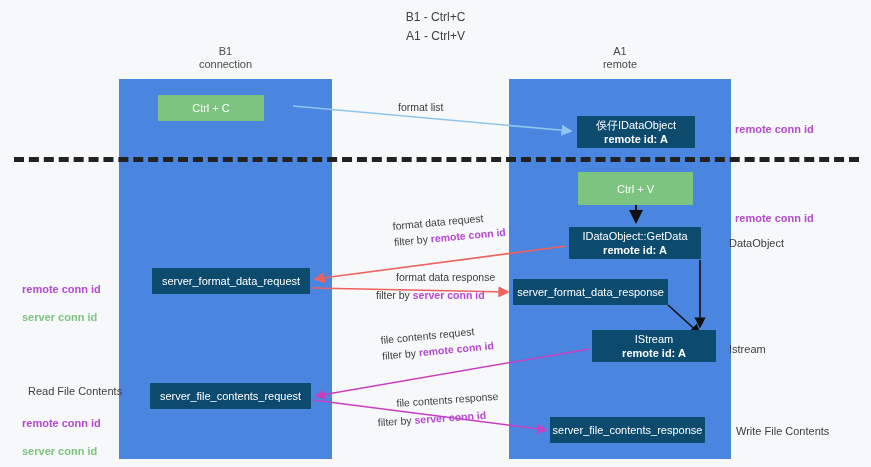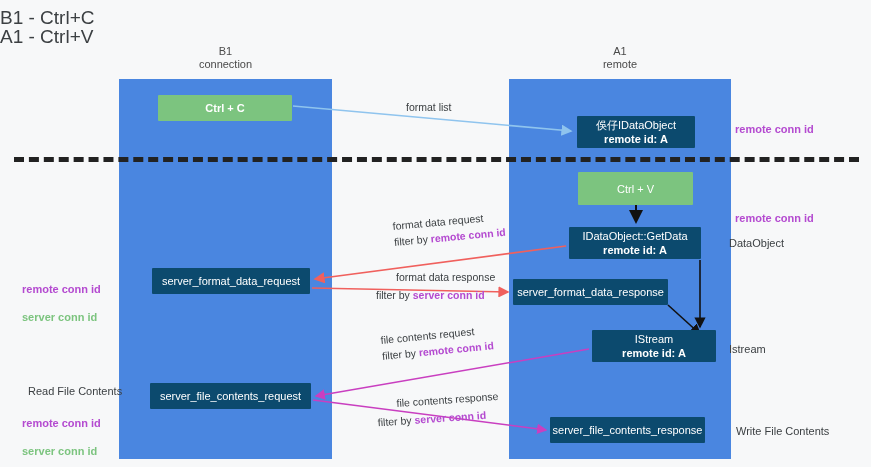--- a/index.html
+++ b/index.html
@@ -13,21 +13,21 @@
   #stage{position:absolute;inset:0;}
 
   
   .lane{position:absolute;background:#4a86e0;}
   #lane-b1{left:119px;top:79px;width:213px;height:380px;}
   #lane-a1{left:509px;top:79px;width:222px;height:380px;}
 
   
   .title{
     position:absolute;left:0;right:0;top:8px;
-    text-align:left;font-size:19px;line-height:19px;color:#3c4043;
+    text-align:center;font-size:12px;line-height:19px;color:#3c4043;
     white-space:pre-line;
   }
   .lane-head{
     position:absolute;text-align:center;font-size:11px;line-height:13px;
     color:#4a4a4a;white-space:pre-line;
   }
   #head-b1{left:119px;top:45px;width:213px;}
   #head-a1{left:509px;top:45px;width:222px;}
 
   
@@ -40,21 +40,21 @@
   .node{
     position:absolute;box-sizing:border-box;
     display:flex;flex-direction:column;align-items:center;justify-content:center;
     color:#ffffff;font-size:11px;line-height:14px;text-align:center;
     border-radius:1px;padding:2px 4px;
   }
   .node .l2{font-size:11px;font-weight:bold;}
   .green{background:#7cc47f;}
   .orange{background:#0c4a6e;}
 
-  #n-ctrlc{left:158px;top:95px;width:134px;height:26px;font-weight:bold;}
+  #n-ctrlc{left:158px;top:95px;width:106px;height:26px;}
   #n-idataobject{left:577px;top:116px;width:118px;height:32px;}
   #n-ctrlv{left:578px;top:172px;width:115px;height:33px;}
   #n-getdata{left:569px;top:227px;width:132px;height:32px;}
   #n-fmt-req{left:152px;top:268px;width:158px;height:26px;}
   #n-fmt-resp{left:513px;top:279px;width:155px;height:26px;}
   #n-istream{left:592px;top:330px;width:124px;height:32px;}
   #n-file-req{left:150px;top:383px;width:161px;height:26px;}
   #n-file-resp{left:550px;top:417px;width:155px;height:26px;}
 
   
@@ -76,21 +76,21 @@
   #an-l2{left:28px;top:384px;}
   #an-l3{left:22px;top:402px;}
 
   
   .elabel{
     position:absolute;font-size:10.5px;line-height:15px;
     color:#3c4043;white-space:nowrap;
   }
   .elabel b{font-weight:bold;}
 
-  #el-formatlist{left:398px;top:100px;margin-left:8px;}
+  #el-formatlist{left:398px;top:100px;}
 
   #el-fdr{left:392px;top:219px;transform:rotate(-5.2deg);transform-origin:left top;}
   #el-fdr .ln2{margin-top:1px;}
 
   #el-fdresp{left:396px;top:270px;}
   #el-fdresp .ln2{margin-top:3px;margin-left:-20px;}
 
   #el-fcr{left:380px;top:333px;transform:rotate(-5.5deg);transform-origin:left top;}
   #el-fcr .ln2{margin-top:1px;}
 

